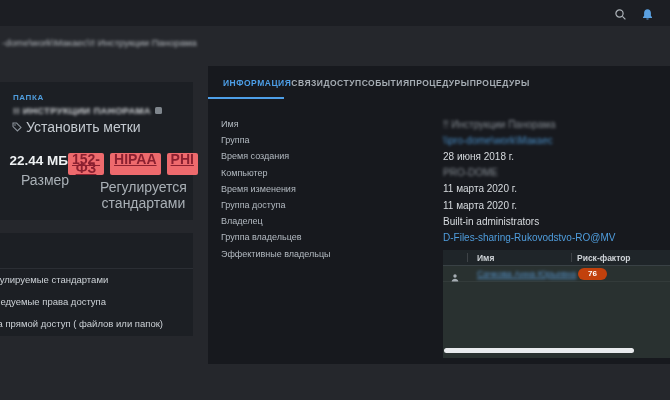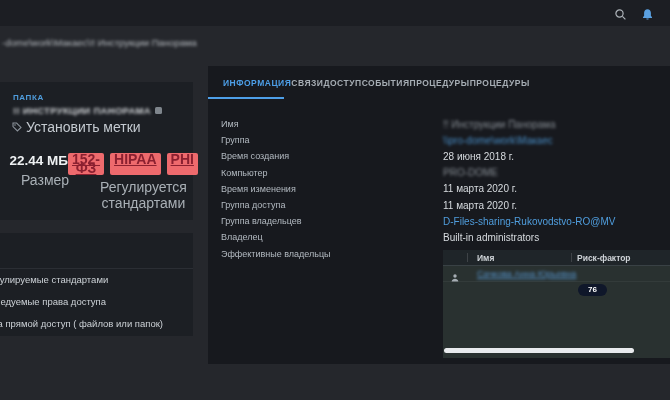--- a/index.html
+++ b/index.html
@@ -59,21 +59,21 @@
   
   .otable { position:absolute; left:235px; top:184px; width:227px; height:108px; background:#293130; }
   .ohead { position:absolute; left:0; right:0; top:0; height:16px; background:#1f2529; border-bottom:1px solid #394145; }
   .ohead .col { position:absolute; top:0; line-height:16px; font-size:8.5px; font-weight:bold; color:#ced3d7; }
   .col-name { left:34px; } .col-risk { left:134px; }
   .vsep { position:absolute; top:3px; bottom:3px; width:1px; background:rgba(255,255,255,.14); }
   .vs-1 { left:24px; } .vs-2 { left:128px; }
   .orow { position:absolute; left:0; right:0; top:16px; height:16px; border-bottom:1px solid rgba(255,255,255,.05); cursor:pointer; }
   .orow .person { position:absolute; left:7px; top:3px; }
   .orow .uname { position:absolute; left:34px; top:3px; font-size:9px; color:#5b9fdd; text-decoration:underline; white-space:nowrap; }
-  .risk-pill { position:absolute; left:135px; top:2px; width:29px; height:12px; border-radius:7px; background:#0f172a; color:#fff; font-size:8px; font-weight:bold; text-align:center; line-height:12px;margin-top:16px; }
+  .risk-pill { position:absolute; left:135px; top:2px; width:29px; height:12px; border-radius:7px; background:#c2410c; color:#fff; font-size:8px; font-weight:bold; text-align:center; line-height:12px; }
   .hscroll { position:absolute; left:1px; bottom:5px; width:190px; height:5px; border-radius:3px; background:#e8eaed; cursor:pointer; }
 </style>
 </head>
 <body>
 
 <div class="screen">
 
   <div class="topbar">
     <div class="icon-btn icon-search">
       <svg width="13" height="13" viewBox="0 0 13 13">
@@ -158,26 +158,26 @@
       </div>
       <div class="frow">
         <div class="flabel">Время изменения</div>
         <div class="fvalue">11 марта 2020 г.</div>
       </div>
       <div class="frow">
         <div class="flabel">Группа доступа</div>
         <div class="fvalue">11 марта 2020 г.</div>
       </div>
       <div class="frow">
+        <div class="flabel">Владелец</div>
+        <div class="fvalue">Built-in administrators</div>
+      </div>
+      <div class="frow">
         <div class="flabel">Группа владельцев</div>
         <div class="fvalue v-link">D-Files-sharing-Rukovodstvo-RO@MV</div>
-      </div>
-      <div class="frow">
-        <div class="flabel">Владелец</div>
-        <div class="fvalue">Built-in administrators</div>
       </div>
       <div class="frow">
         <div class="flabel">Эффективные владельцы</div>
       </div>
     </div>
 
     <div class="otable">
       <div class="ohead">
         <div class="vsep vs-1"></div>
         <div class="vsep vs-2"></div>

